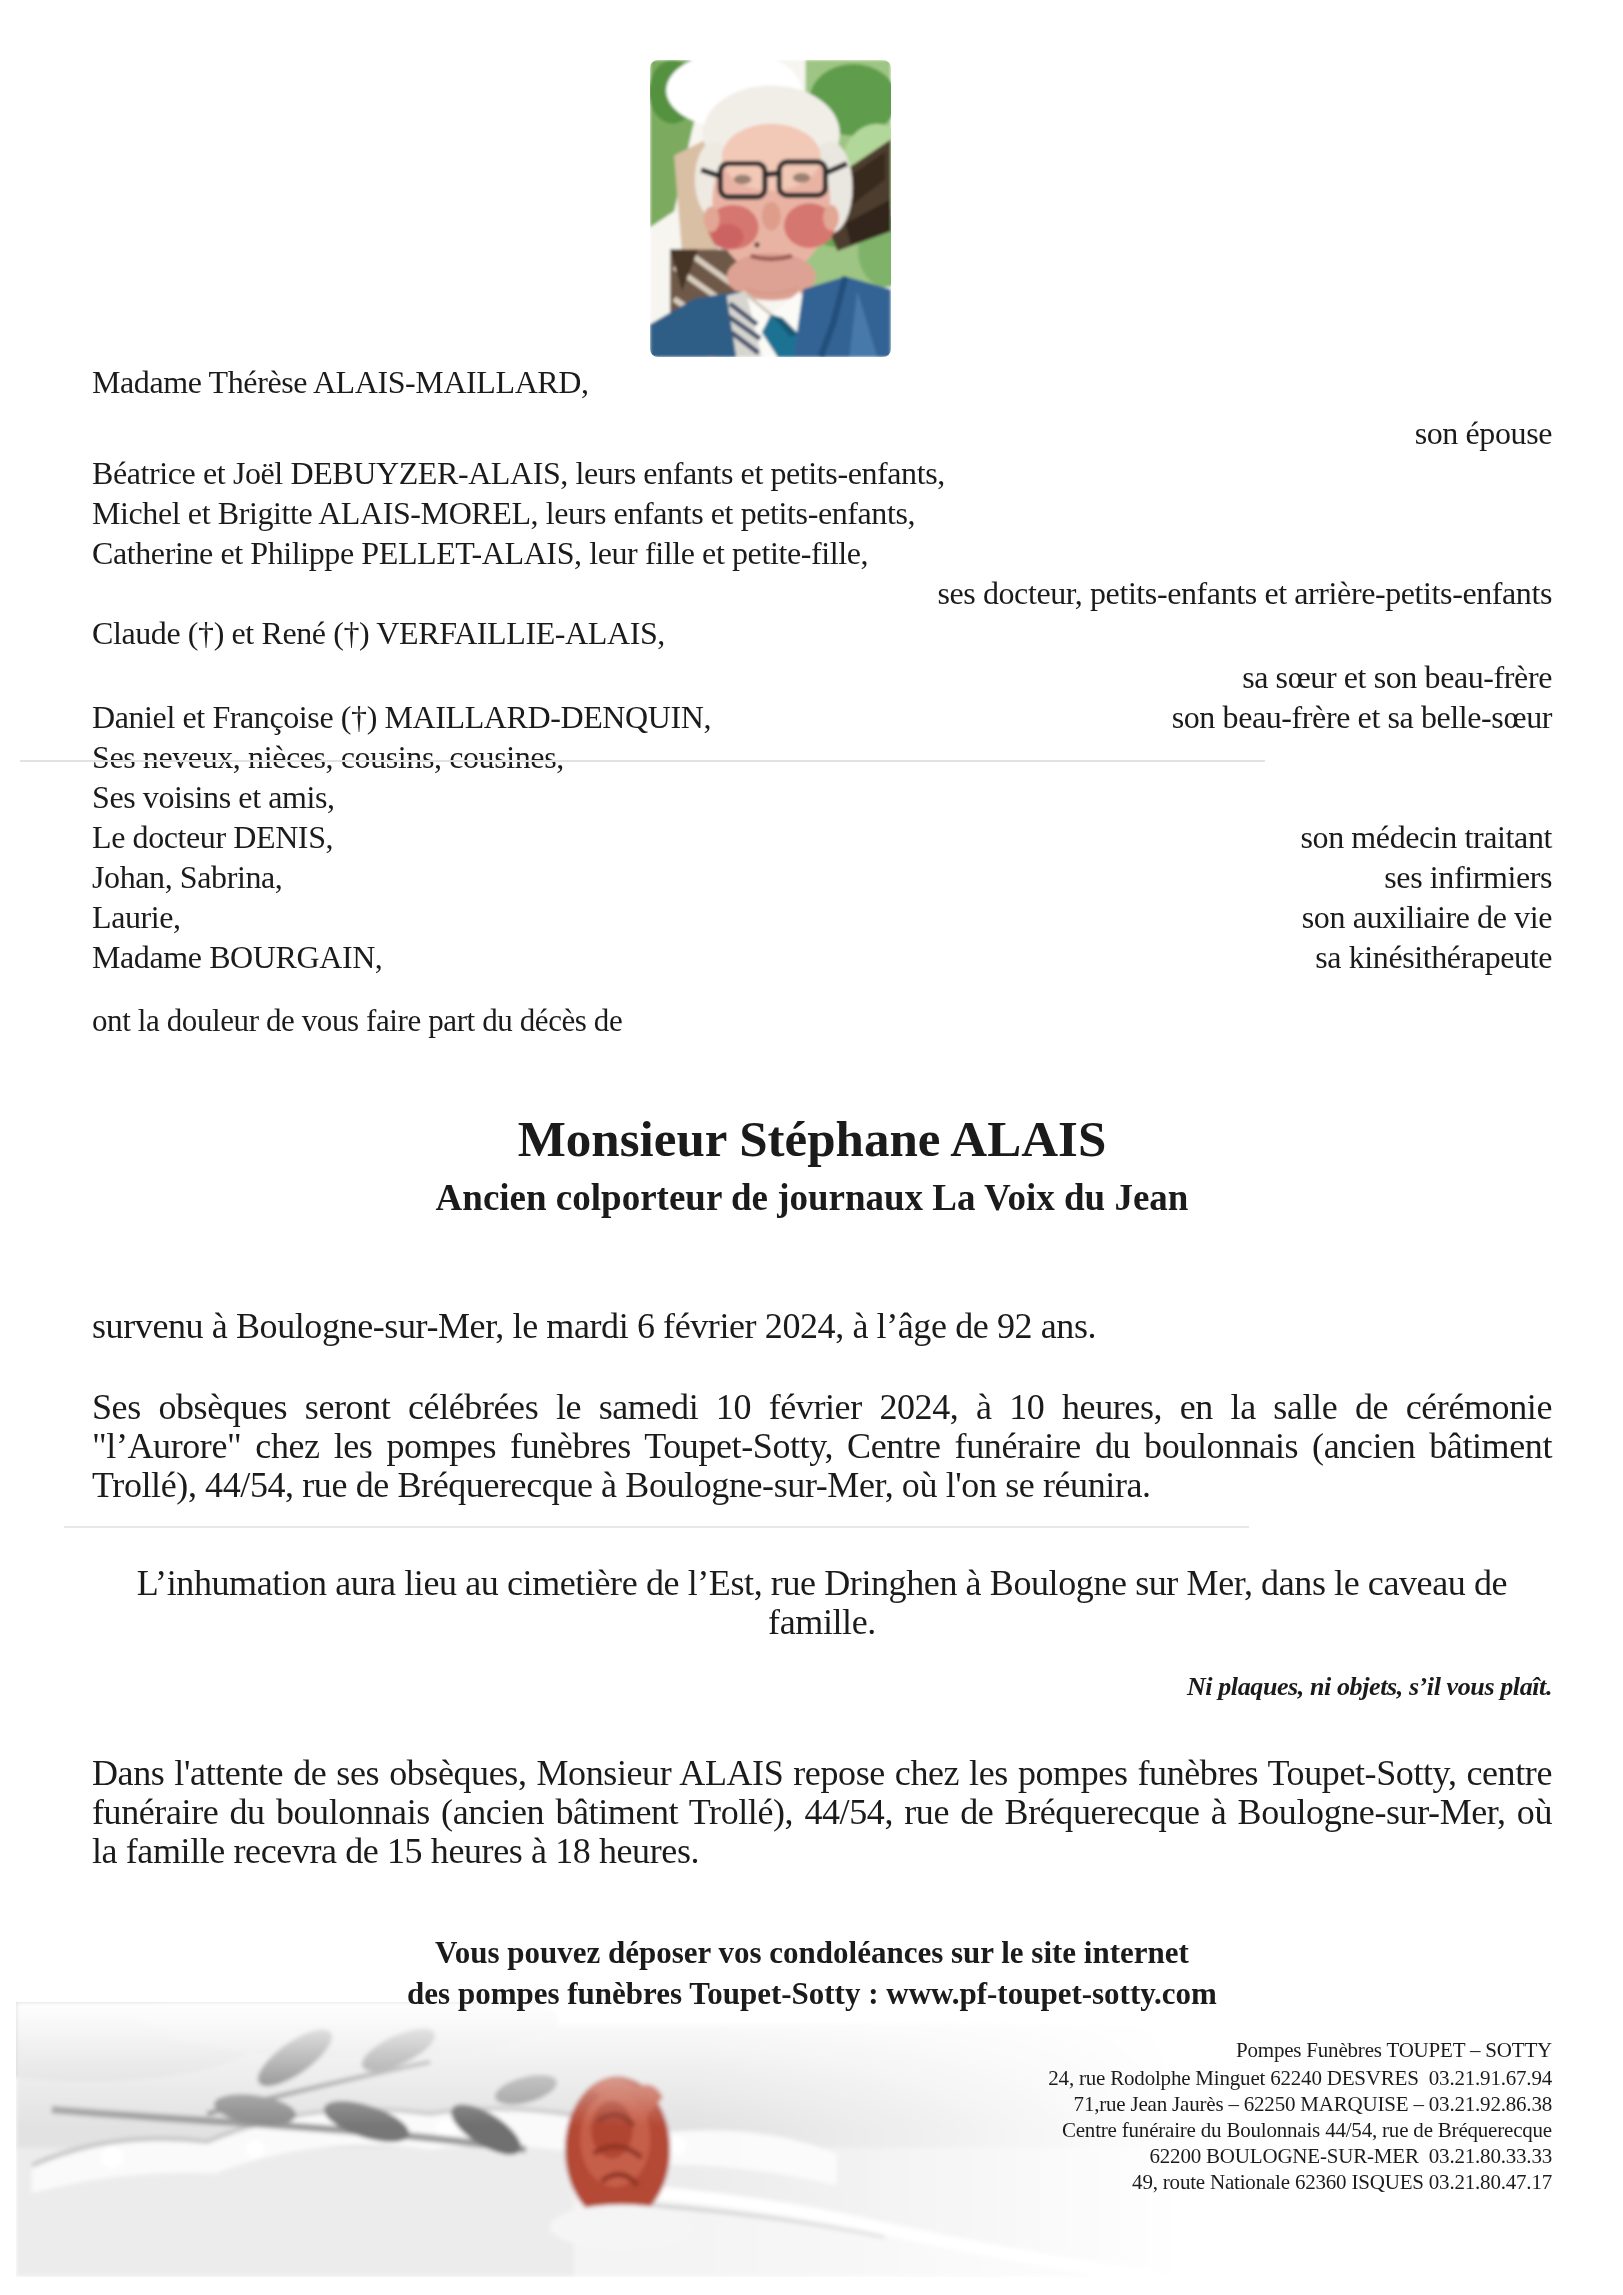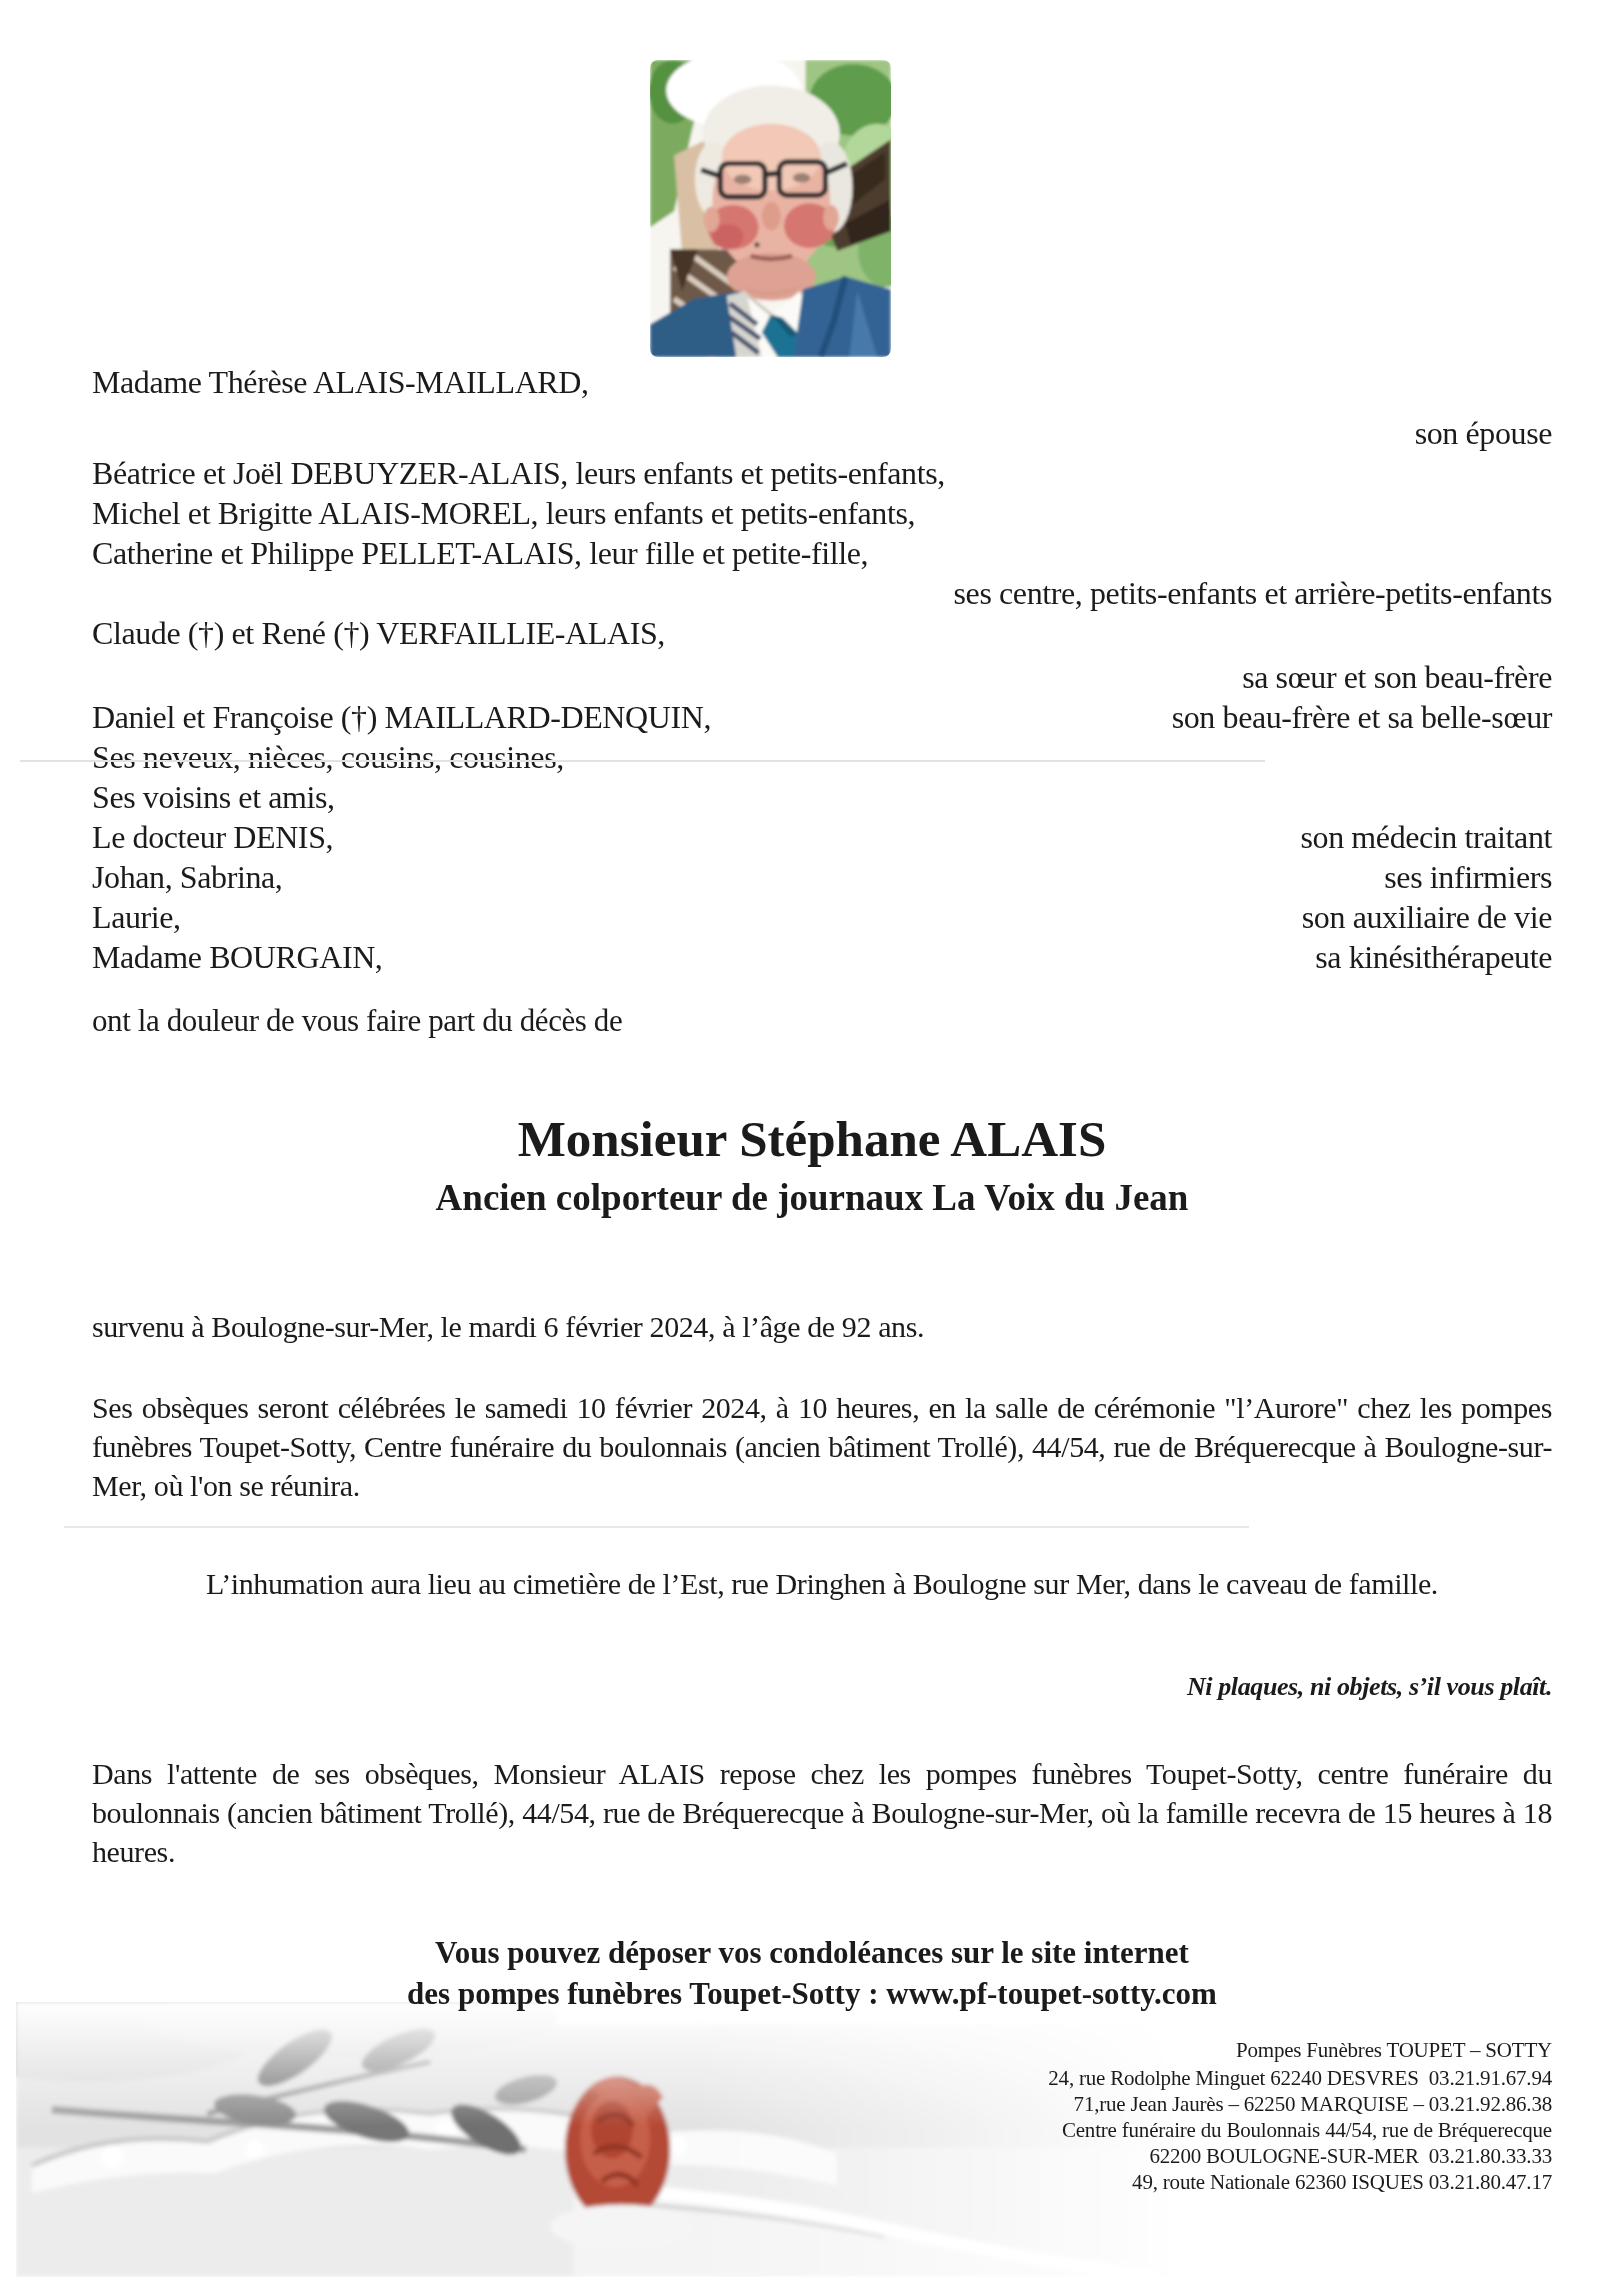--- a/index.html
+++ b/index.html
@@ -21,21 +21,21 @@
   
   .scanline { position:absolute; height:1.6px; background:#e2e2e2; }
   
   .announce { position:absolute; left:92px; top:1001px; font-size:31px;
               line-height:40px; letter-spacing:-0.4px; }
   
   .deceased { position:absolute; left:0; width:100%; top:1106px; text-align:center; }
   .deceased .name { font-size:51px; font-weight:bold; line-height:67px; }
   .deceased .occ  { font-size:37px; font-weight:bold; line-height:49px; }
   
-  .para { position:absolute; left:92px; right:72px; font-size:30px;
+  .para { position:absolute; left:92px; right:72px; font-size:36px;
           line-height:39px; letter-spacing:-0.4px; text-align:justify; }
   .p-death  { top:1307px; text-align:left; }
   .p-cerem  { top:1388px; }
   .p-burial { top:1564px; text-align:center; }
   .p-request{ top:1667px; text-align:right; font-weight:bold; font-style:italic; font-size:26px; }
   .p-repose { top:1754px; }
   
   .condol { position:absolute; left:0; width:100%; top:1932px; text-align:center;
             font-weight:bold; font-size:31px; line-height:41px; z-index:2; }
   
@@ -141,21 +141,21 @@
     <div class="row">
         <span class="l">Michel et Brigitte ALAIS-MOREL, leurs enfants et petits-enfants,</span>
         <span class="r"></span>
       </div>
     <div class="row">
         <span class="l">Catherine et Philippe PELLET-ALAIS, leur fille et petite-fille,</span>
         <span class="r"></span>
       </div>
     <div class="row">
         <span class="l"></span>
-        <span class="r">ses centre, petits-enfants et arrière-petits-enfants</span>
+        <span class="r">ses docteur, petits-enfants et arrière-petits-enfants</span>
       </div>
     <div class="row">
         <span class="l">Claude (†) et René (†) VERFAILLIE-ALAIS,</span>
         <span class="r"></span>
       </div>
     <div class="row sp4">
         <span class="l"></span>
         <span class="r">sa sœur et son beau-frère</span>
       </div>
     <div class="row">

